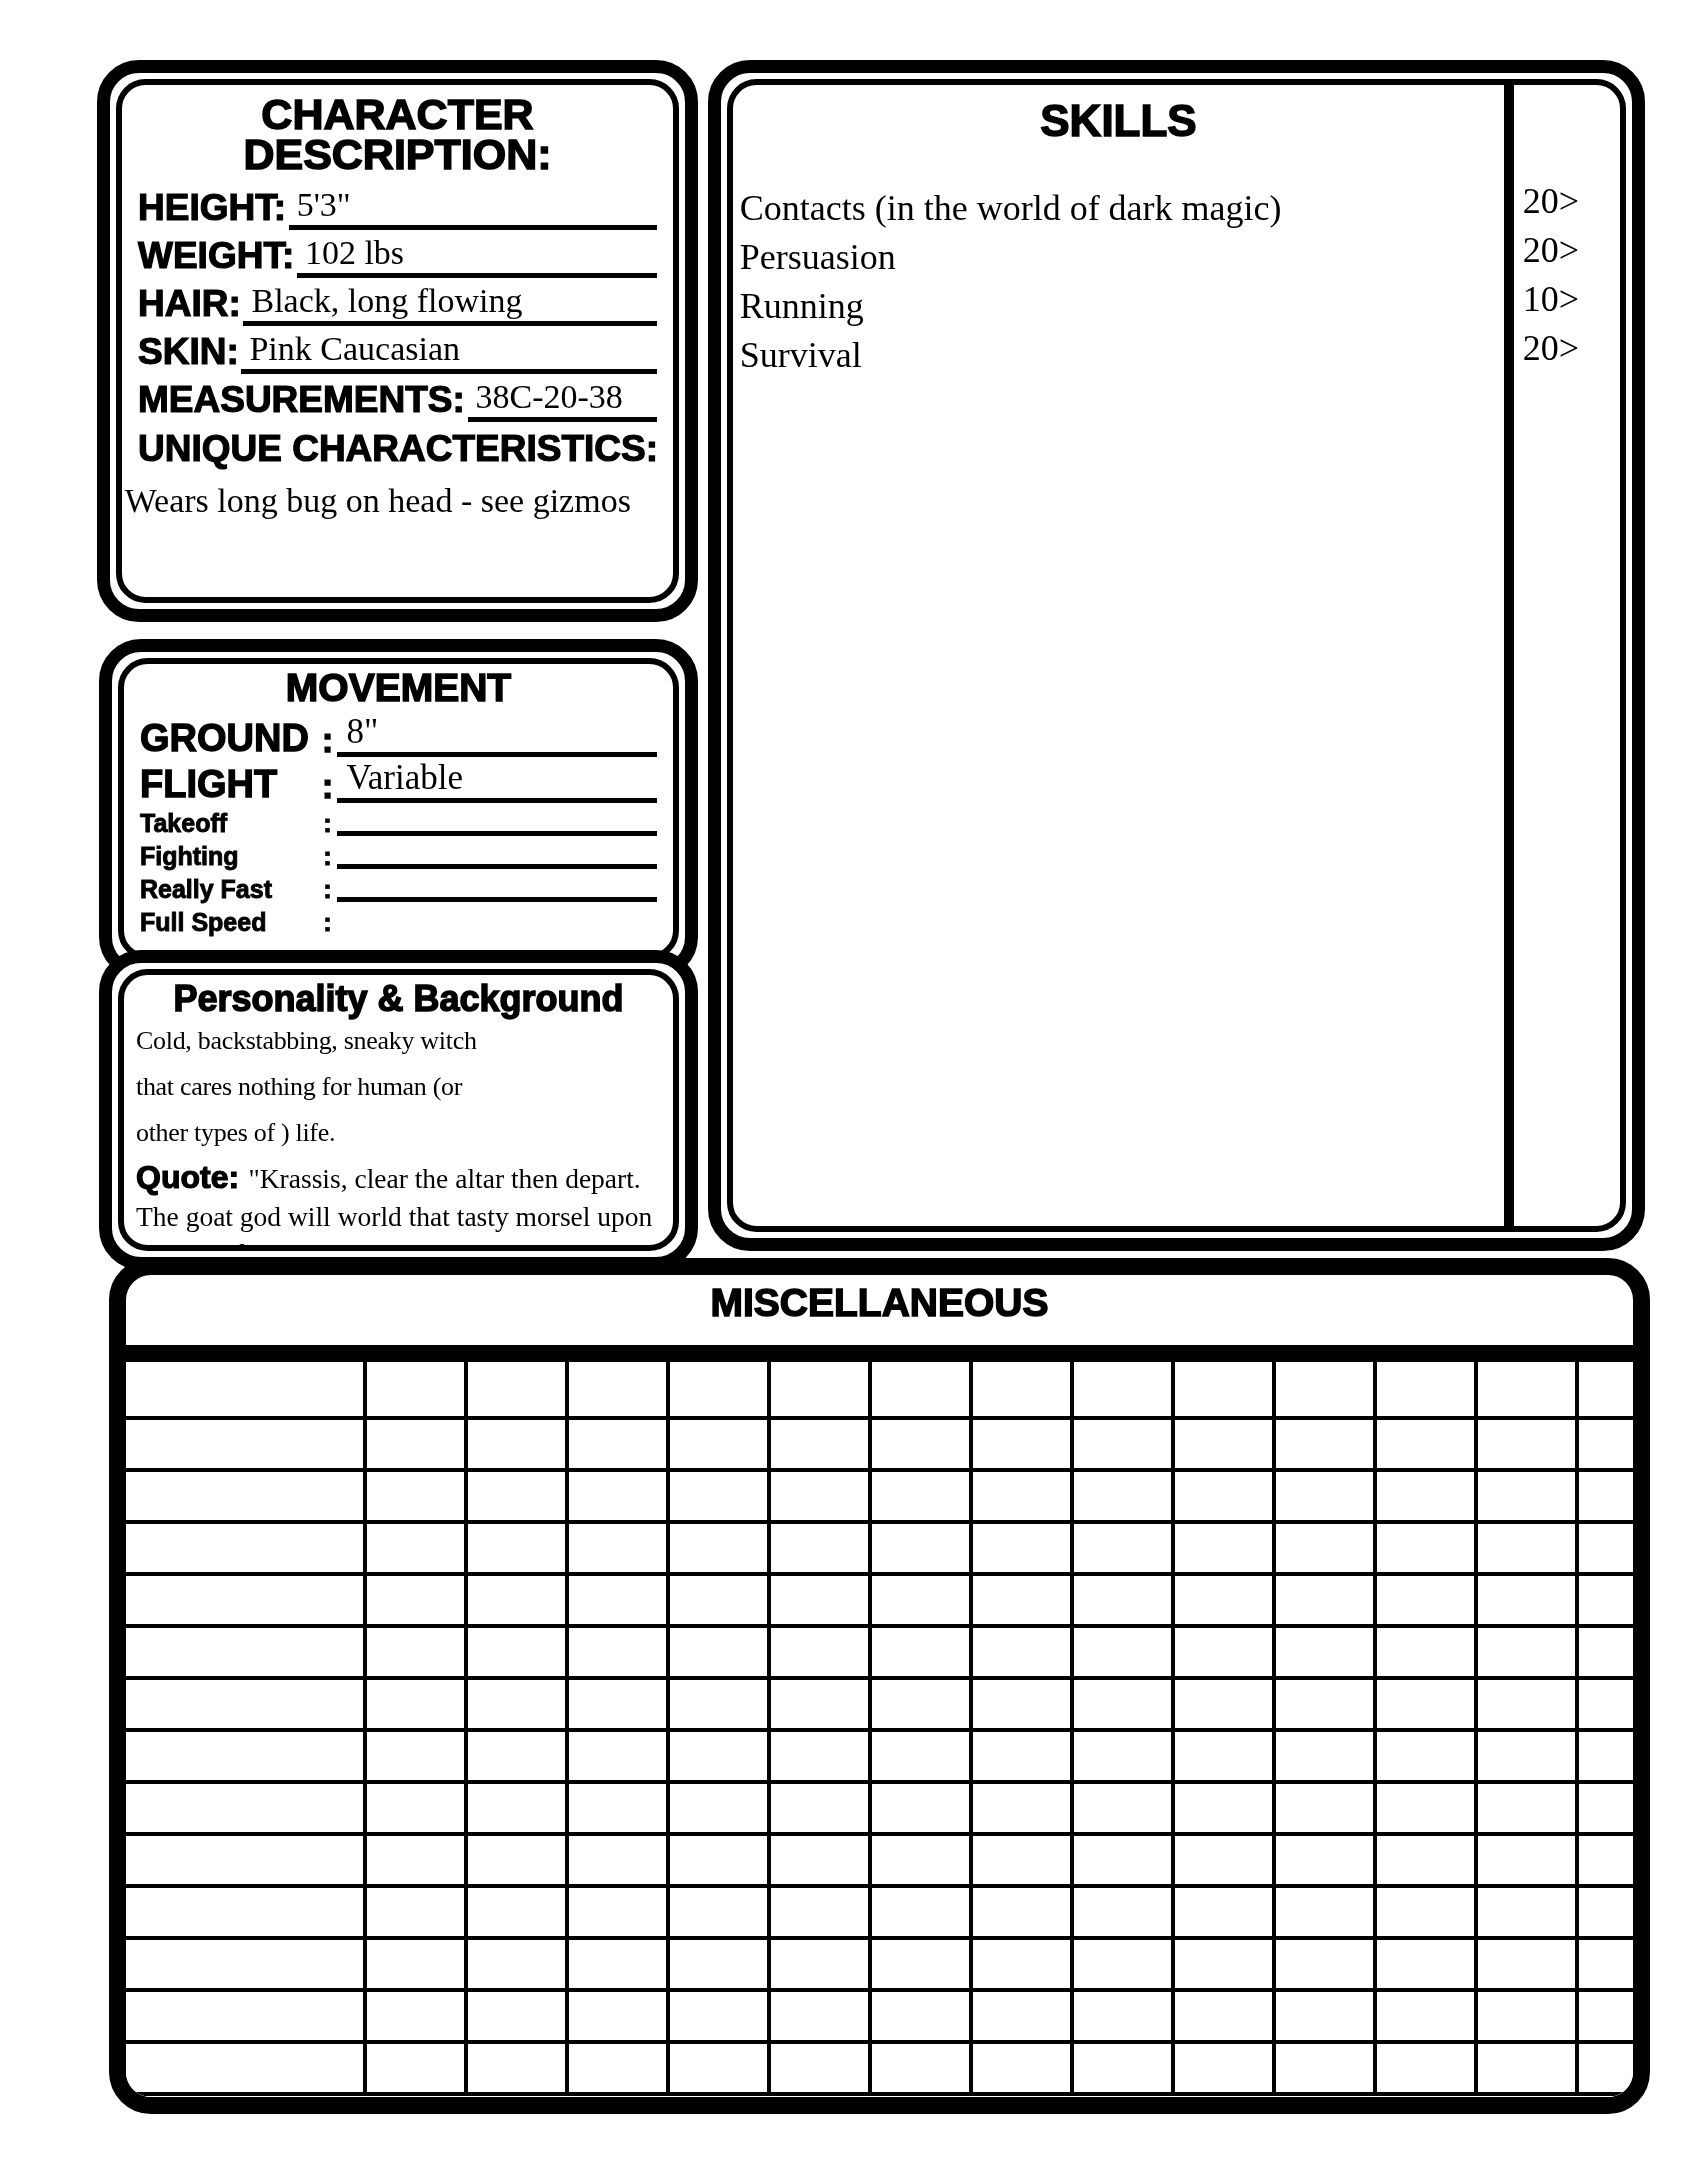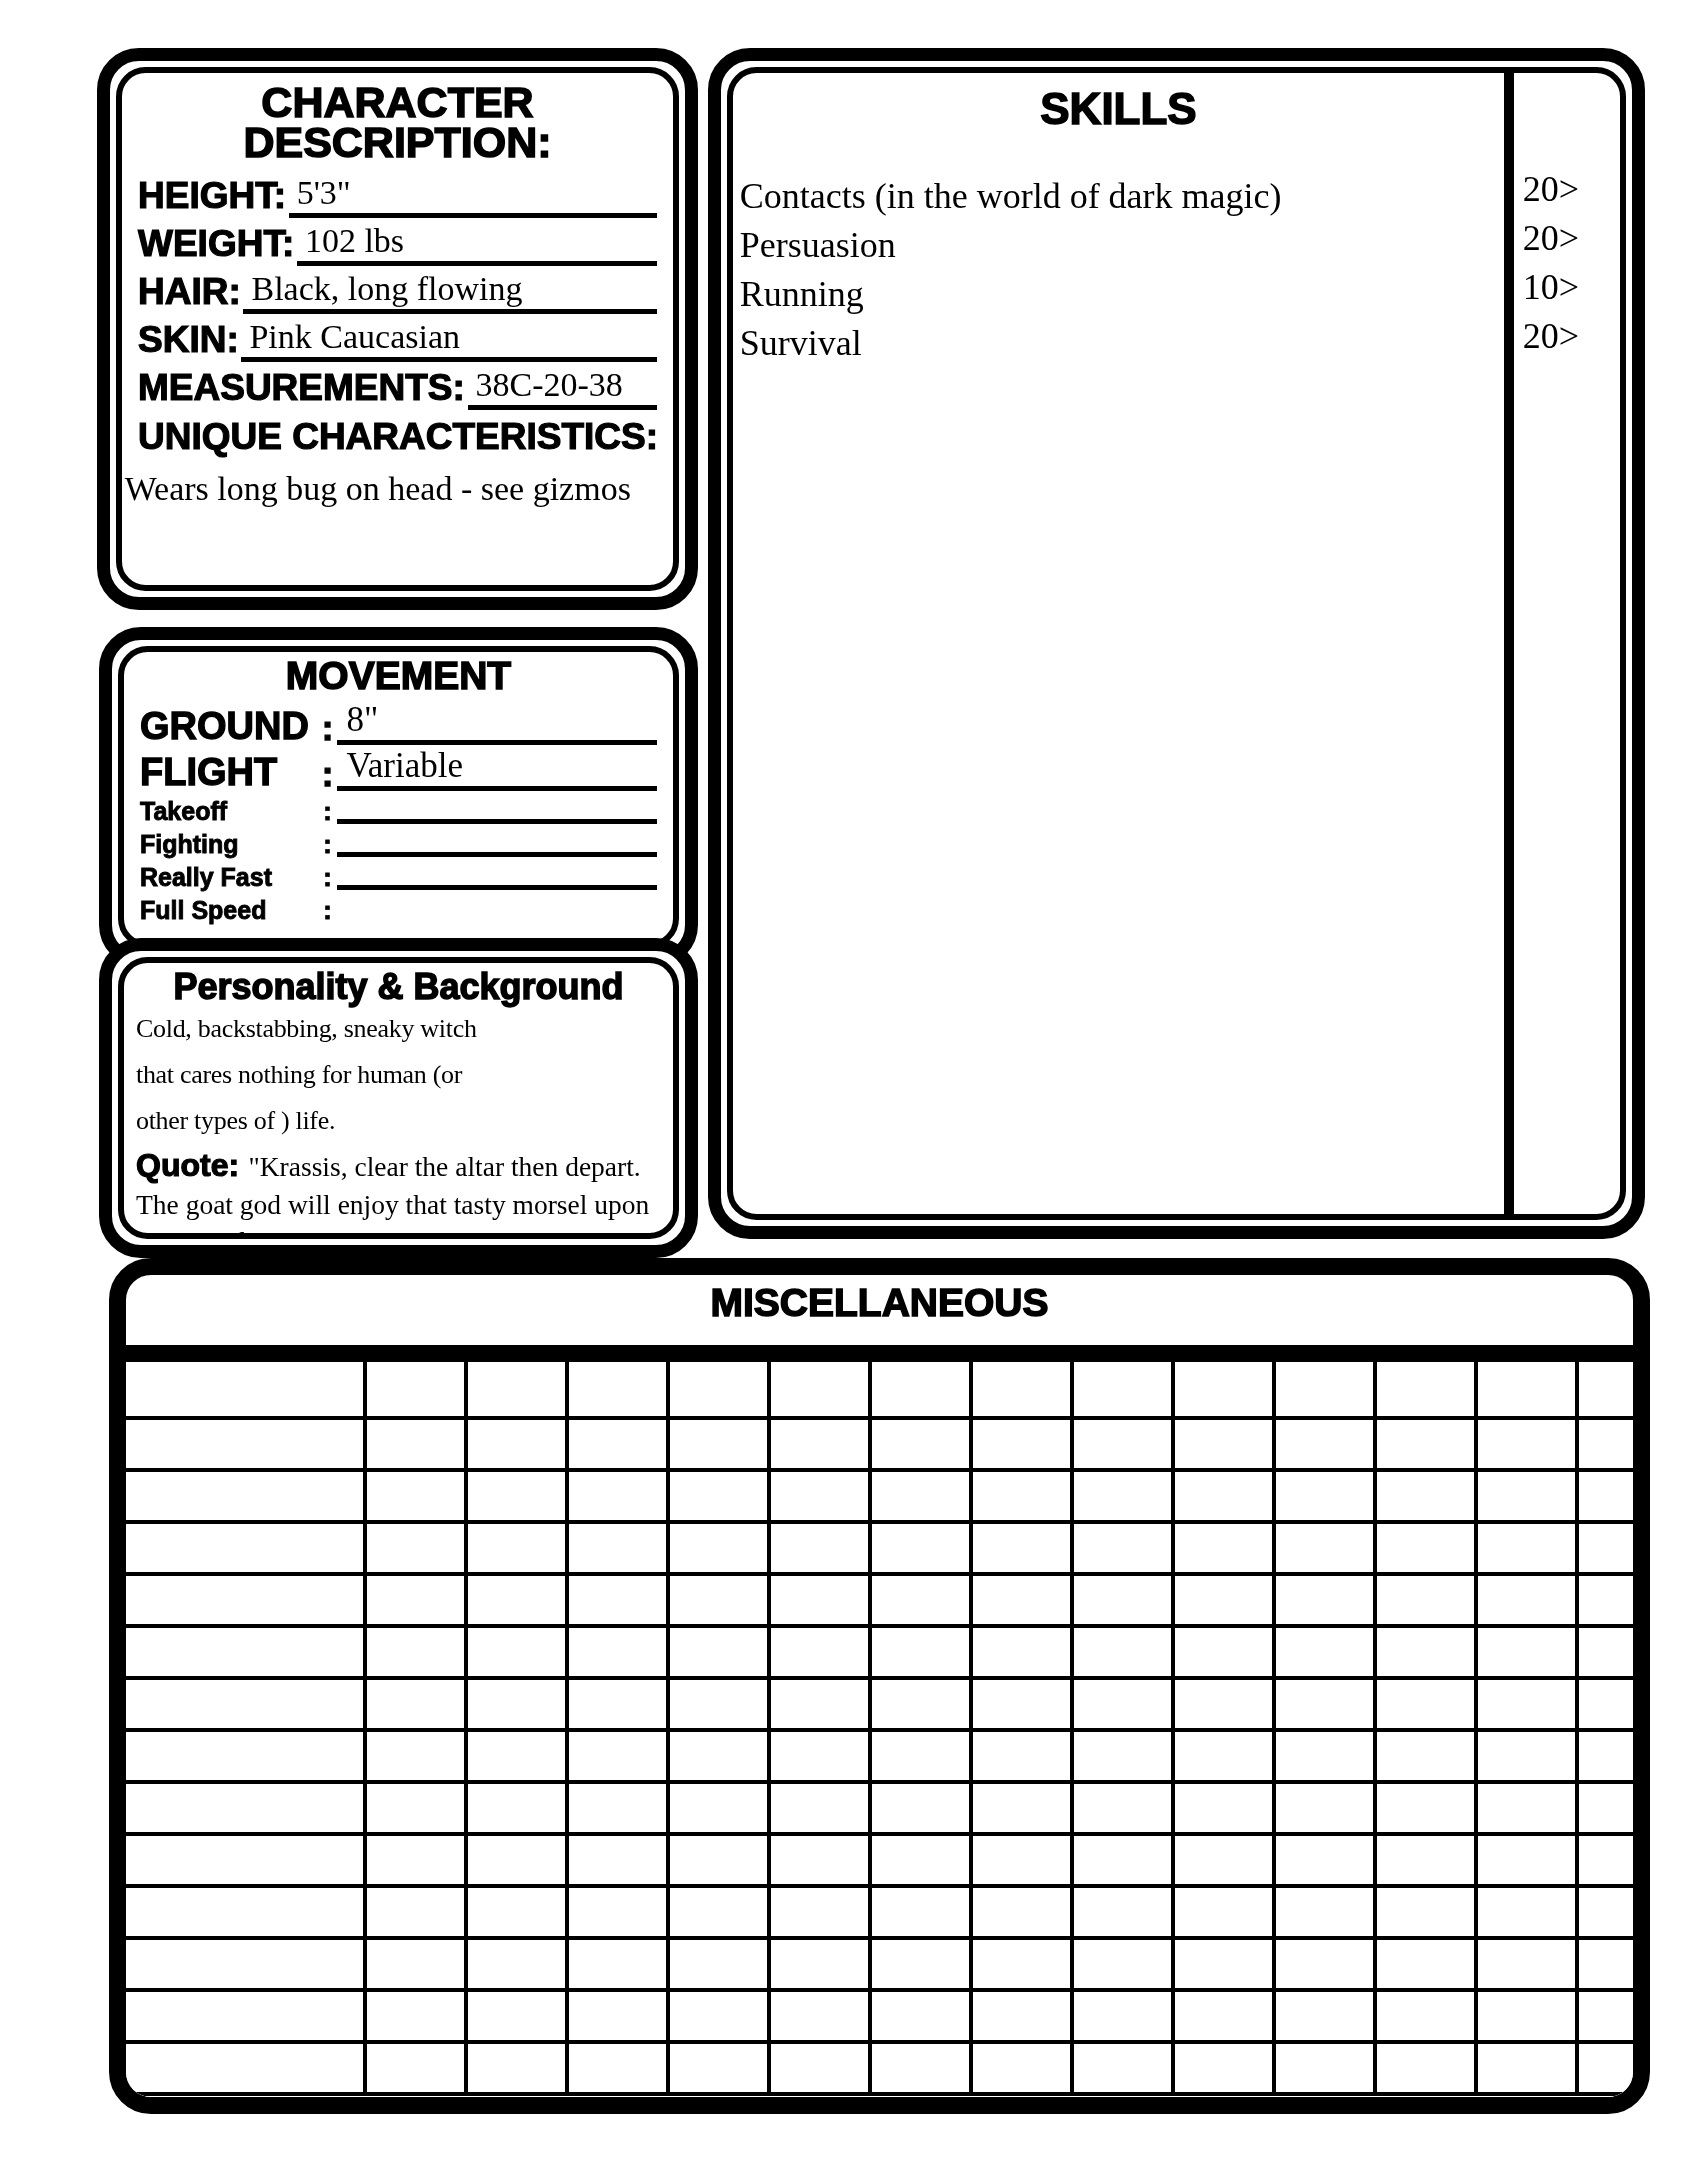--- a/index.html
+++ b/index.html
@@ -1,20 +1,20 @@
 <!DOCTYPE html>
 <html style="font-size:10.7px"><head>
 <meta charset="utf-8">
 <style>
   html,body{margin:0;padding:0;background:#ffffff;}
   body{width:1705px;height:2183px;position:relative;overflow:hidden;
        font-family:"Liberation Serif",serif;color:#000;}
 
   
-  .panel{position:absolute;background:#fff;border:13.4px solid #000;border-radius:42px;box-sizing:border-box;}
+  .panel{position:absolute;background:#fff;border:13.4px solid #000;border-radius:42px;box-sizing:border-box;margin-top:12px;}
   .panel-inner{position:absolute;inset:6px;border:6px solid #000;border-radius:29.5px;overflow:hidden;}
   .panel-misc{position:absolute;background:#fff;border:17.4px solid #000;border-radius:42px;box-sizing:border-box;overflow:hidden;}
 
   
   .hvy{font-family:"Liberation Sans",sans-serif;font-weight:bold;-webkit-text-stroke:1.5px #000;letter-spacing:0;}
   .hvy-sm{font-family:"Liberation Sans",sans-serif;font-weight:bold;-webkit-text-stroke:0.9px #000;}
   .serif{font-family:"Liberation Serif",serif;}
 
   
   .cd-title{text-align:center;font-size:43px;line-height:40px;margin-top:9.4px;}
@@ -157,21 +157,21 @@
     <div class="pb-pad">
       <div class="pb-title hvy">Personality &amp; Background</div>
       <div class="pb-body serif">
         <div>Cold, backstabbing, sneaky witch</div>
         <div>that cares nothing for human (or</div>
         <div>other types of ) life.</div>
       </div>
       <div class="pb-quote-row">
         <span class="pb-quote-label">Quote:</span><span class="pb-quote serif">"Krassis, clear the altar then depart.</span>
       </div>
-      <div class="pb-quote serif">The goat god will enjoy that tasty morsel upon</div>
+      <div class="pb-quote serif">The goat god will world that tasty morsel upon</div>
       <div class="pb-quote serif">his arrival"</div>
     </div>
   </div>
 </div>
 
 <div class="panel-misc" style="left:109px;top:1258px;width:1541px;height:856px;">
   <div class="misc-title hvy">MISCELLANEOUS</div>
   <div class="misc-grid">
       <div class="misc-row" style="height: 58px;">
         <div class="misc-cell" style="width: 241px;"></div>

